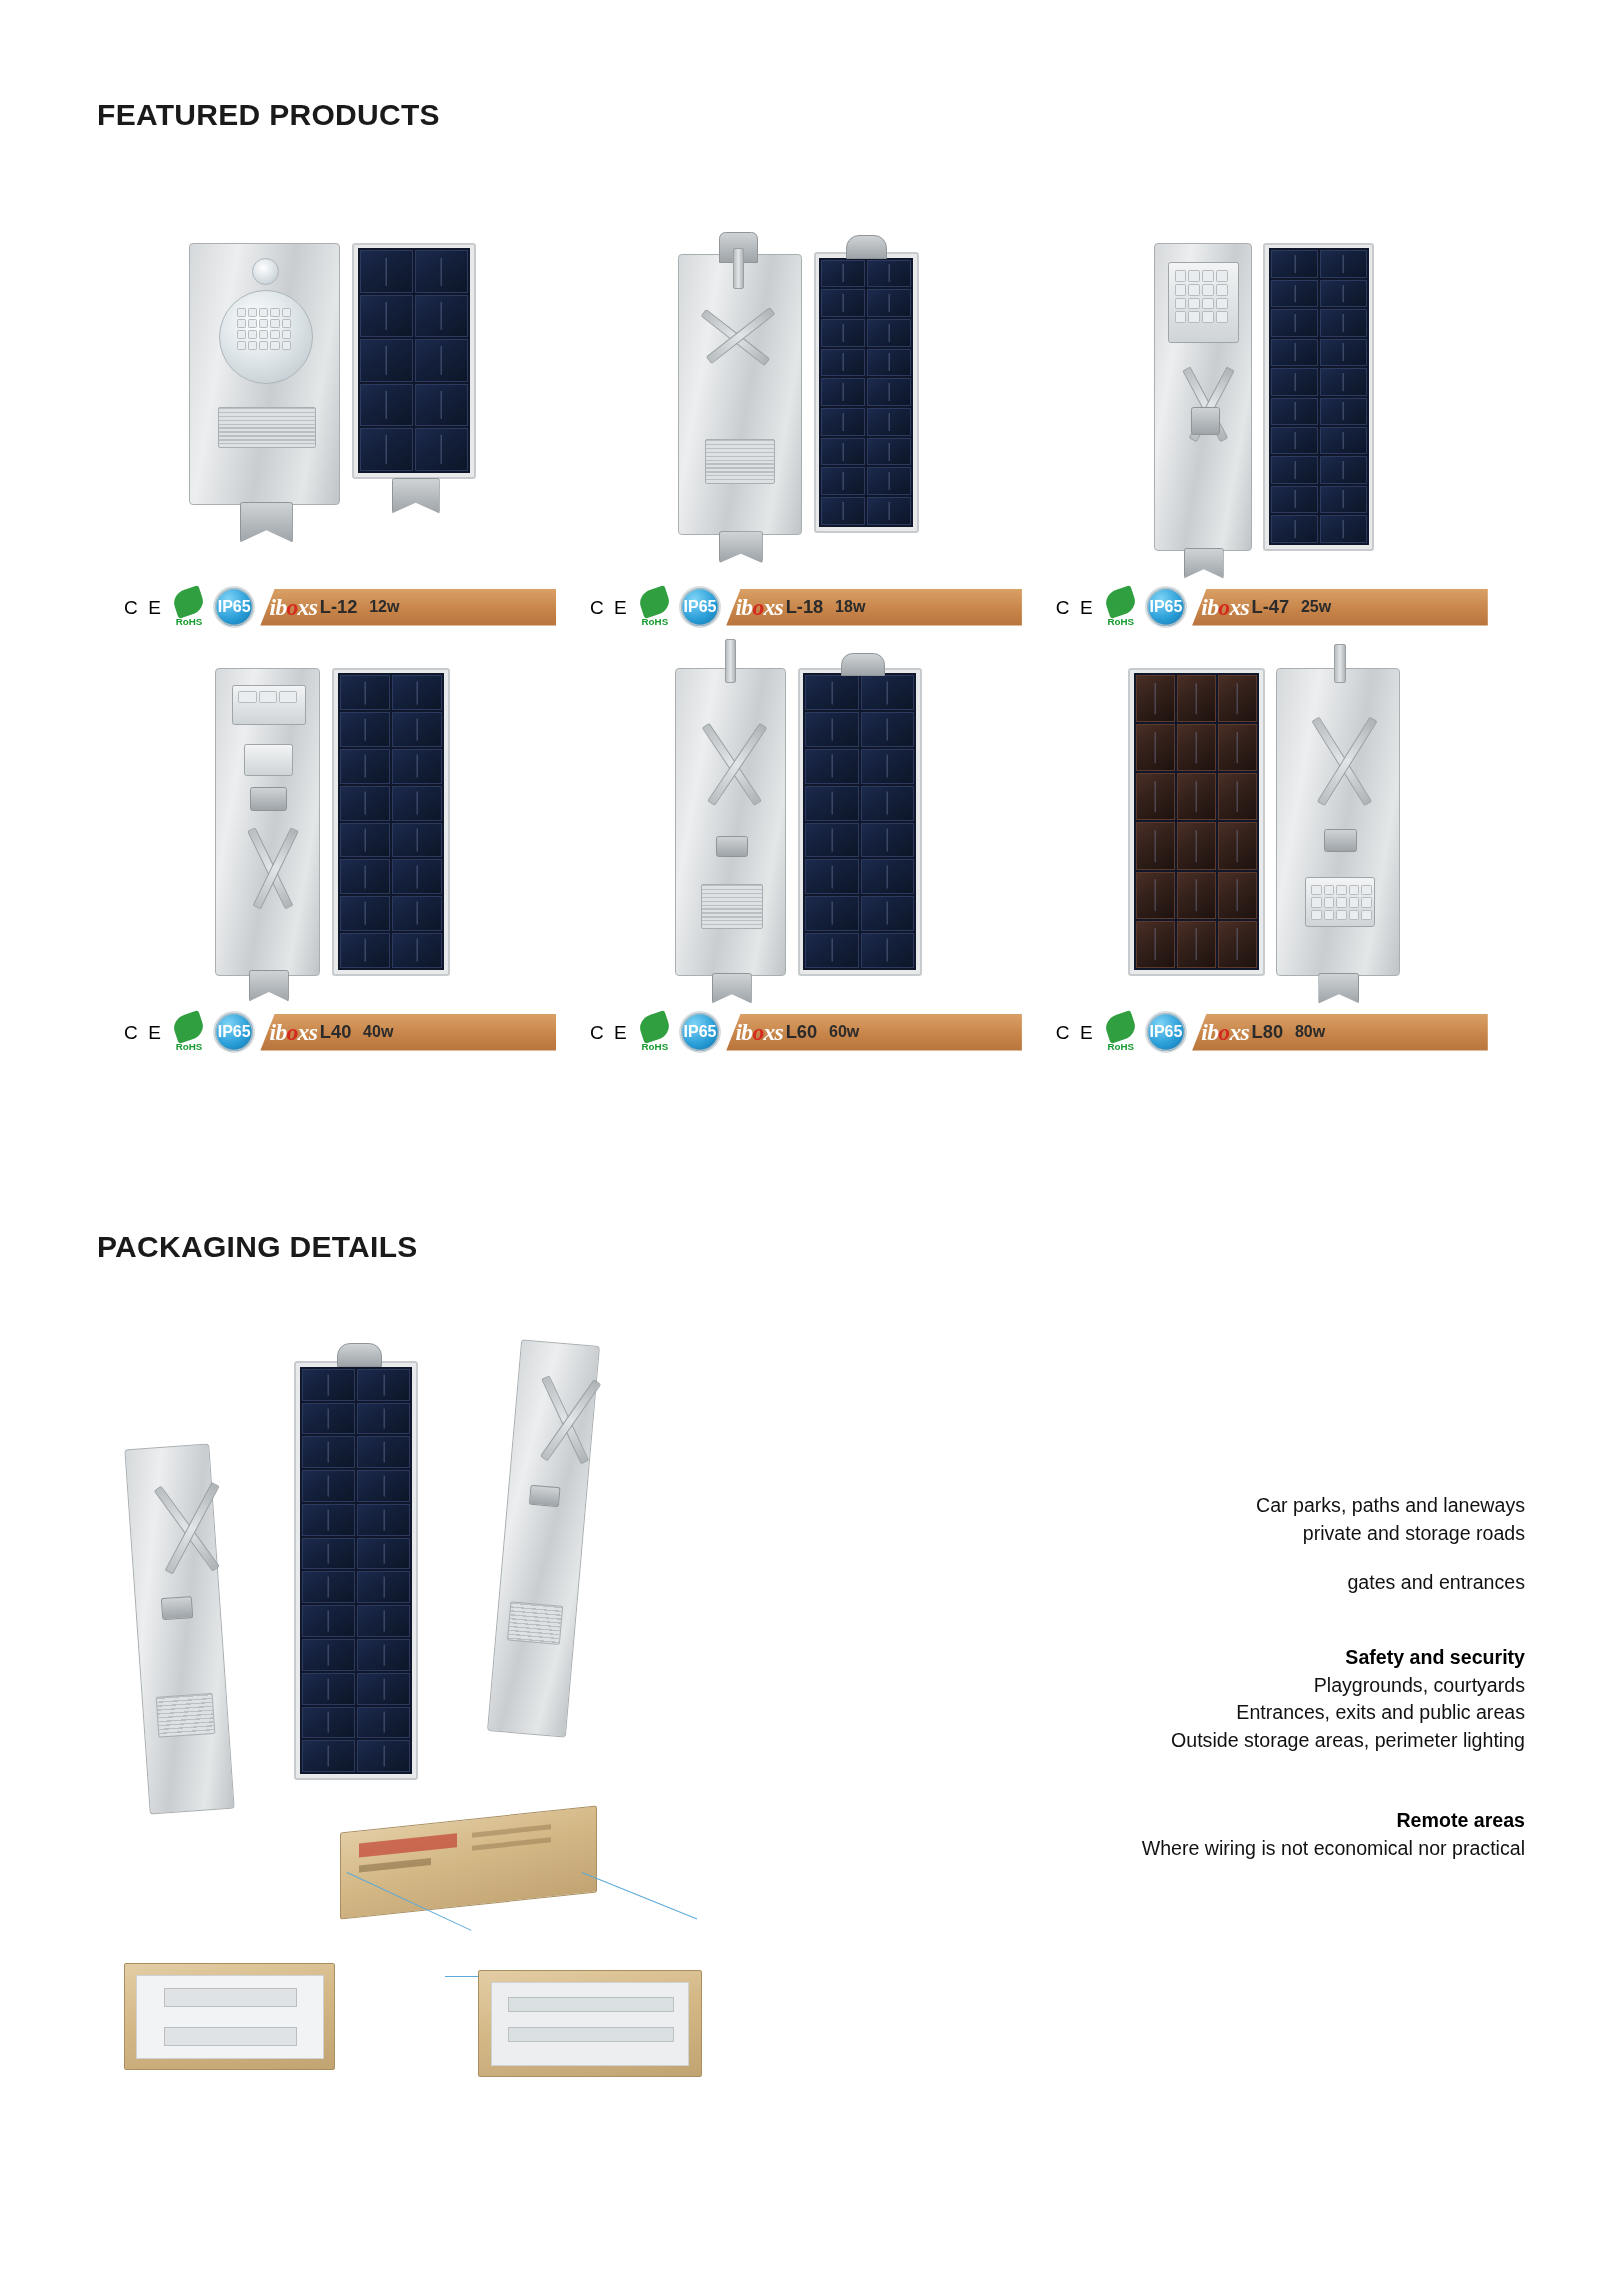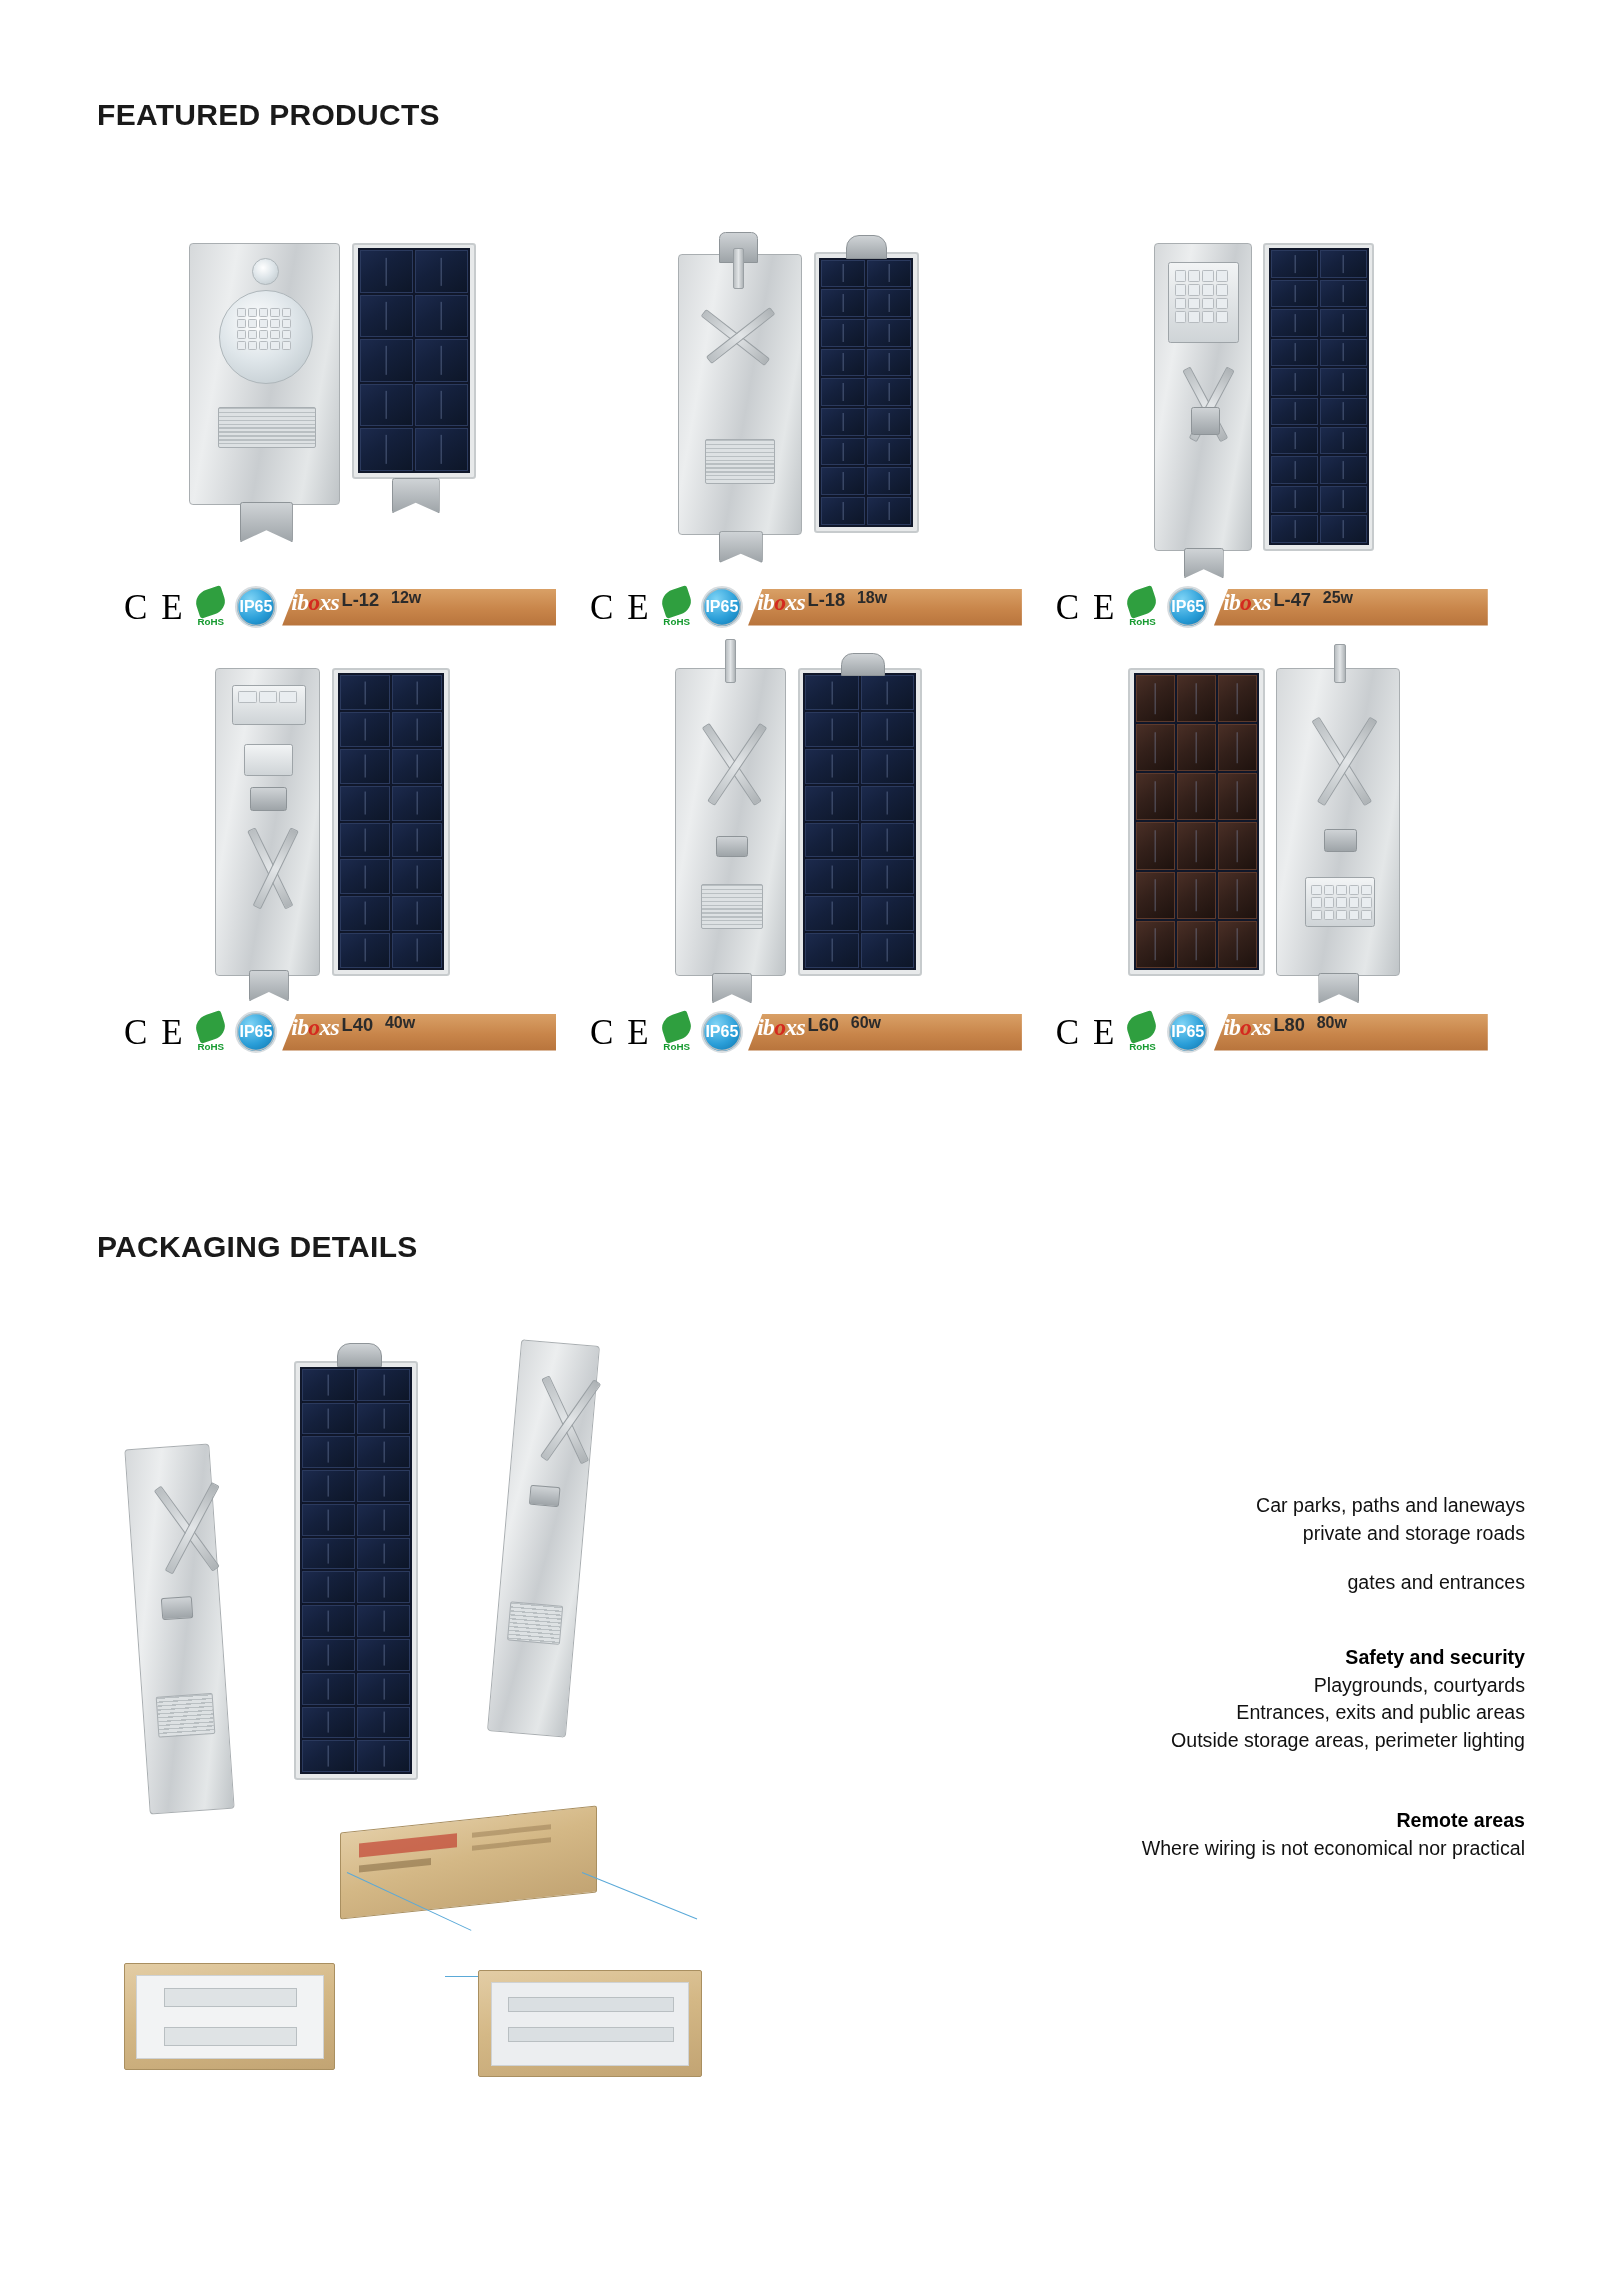--- a/index.html
+++ b/index.html
@@ -151,22 +151,22 @@
   .cert-bar {
     position: absolute;
     left: 13px;
     bottom: 14.4px;
     width: 432px;
     height: 41px;
     display: flex;
     align-items: center;
   }
   .cert-ce {
-    font-family: Liberation Serif, serif;
-    font-size: 35px;
+    font-family: Liberation Sans, sans-serif;
+    font-size: 19px;
     letter-spacing: 2.6px;
     margin-right: 6.5px;
     line-height: 1;
   }
   .cert-rohs {
     width: 38px; height: 38px;
     position: relative;
     margin-right: 5.2px;
   }
   .cert-rohs .leaf {
@@ -198,20 +198,21 @@
     align-items: center;
     justify-content: center;
     margin-right: 5.2px;
     box-shadow: 0 0 0 1.3px #b4bcc0 inset;
   }
   .brand-strip {
     flex: 1;
     height: 37px;
     background: linear-gradient(180deg,#d9a066 0%, #c8854a 55%, #b8743c 100%);
     display: flex;
+    align-items: center;
     padding-left: 9.2px;
     position: relative;
     clip-path: polygon(14.4px 0, 100% 0, 100% 100%, 0 100%);
   }
   .brand-logo {
     font-family: "Liberation Serif", serif;
     font-style: italic;
     font-weight: bold;
     font-size: 23.6px;
     color: #ffffff;

